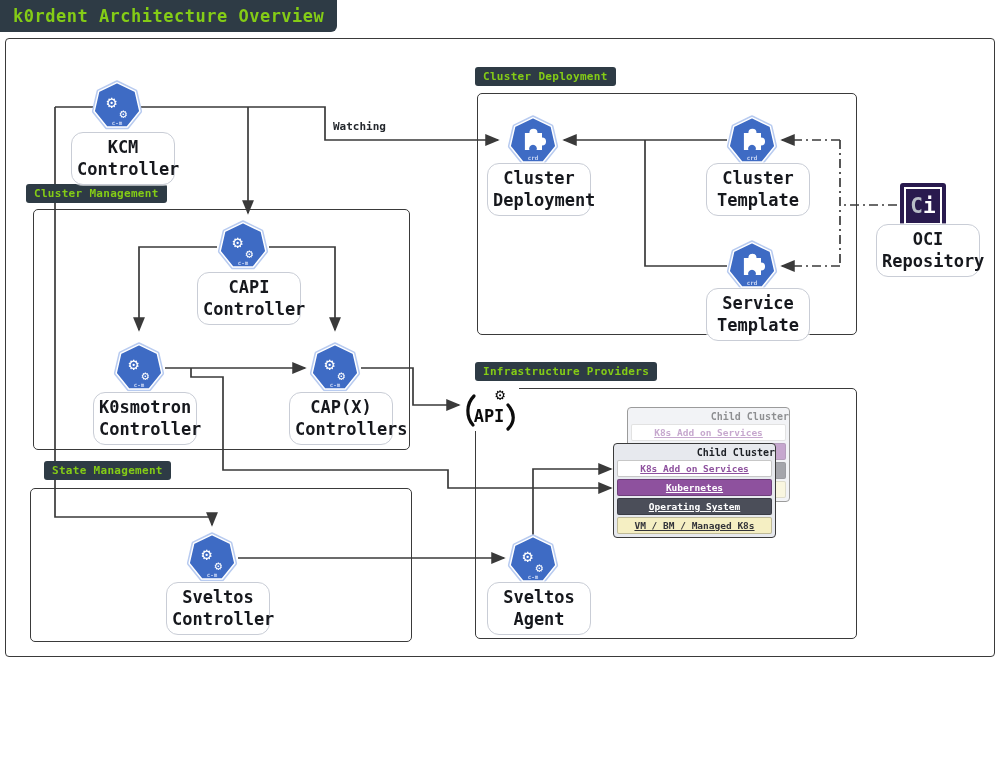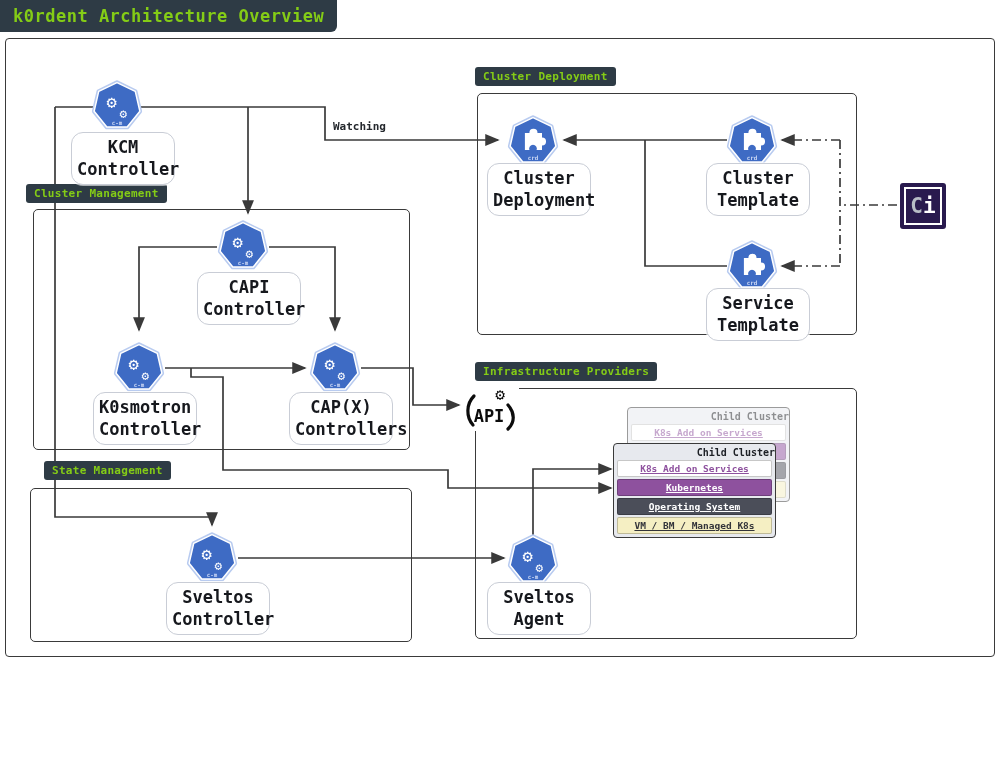--- a/index.html
+++ b/index.html
@@ -209,14 +209,16 @@
   <div class="abs node-label" style="left:166px;top:582px">Sveltos
 Controller</div>
   <div class="abs node-label" style="left:487px;top:582px">Sveltos
 Agent</div>
   <div class="abs node-label" style="left:487px;top:163px">Cluster
 Deployment</div>
   <div class="abs node-label" style="left:706px;top:163px">Cluster
 Template</div>
   <div class="abs node-label" style="left:706px;top:288px">Service
 Template</div>
+  <div class="abs node-label" style="left:876px;top:224px">OCI
+Repository</div>
 
 </div>
 
 </body></html>

